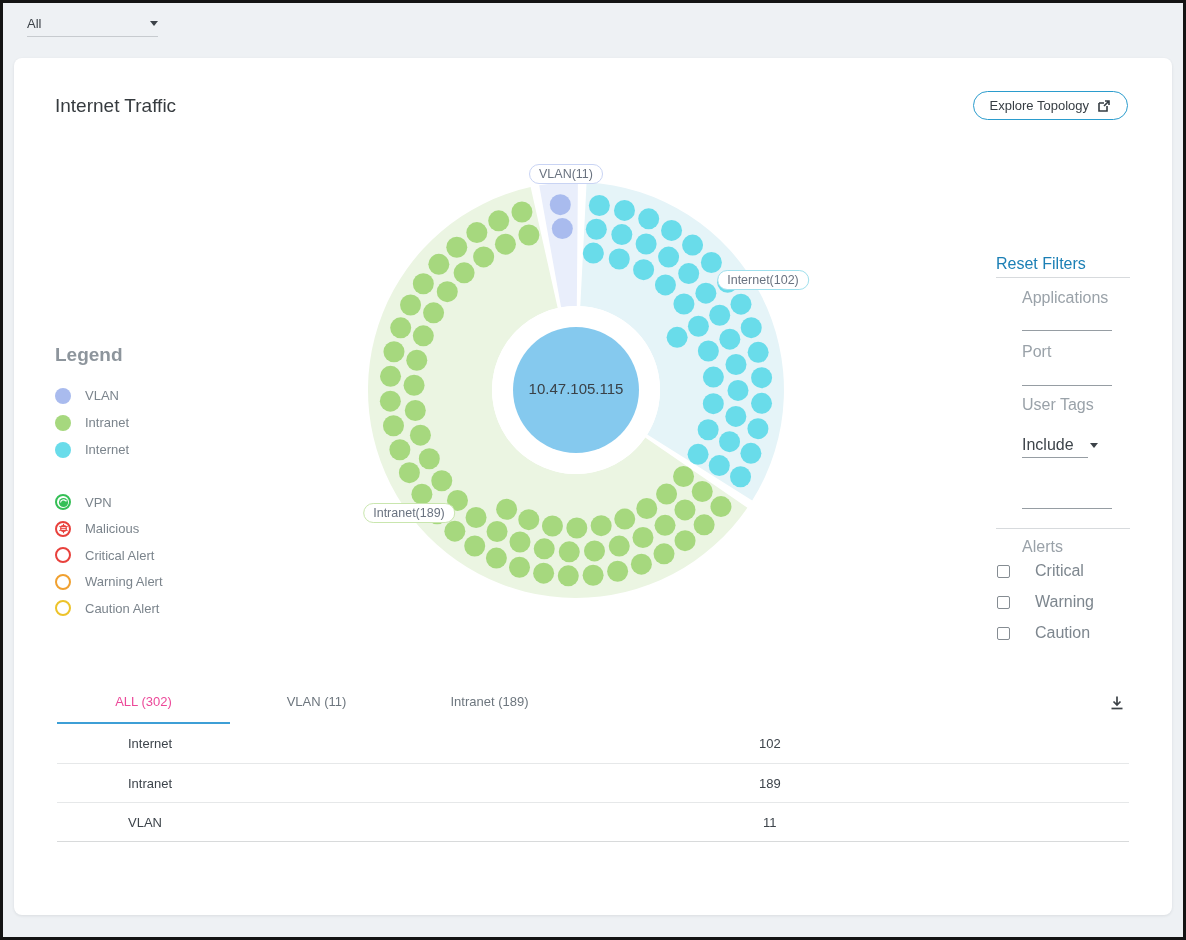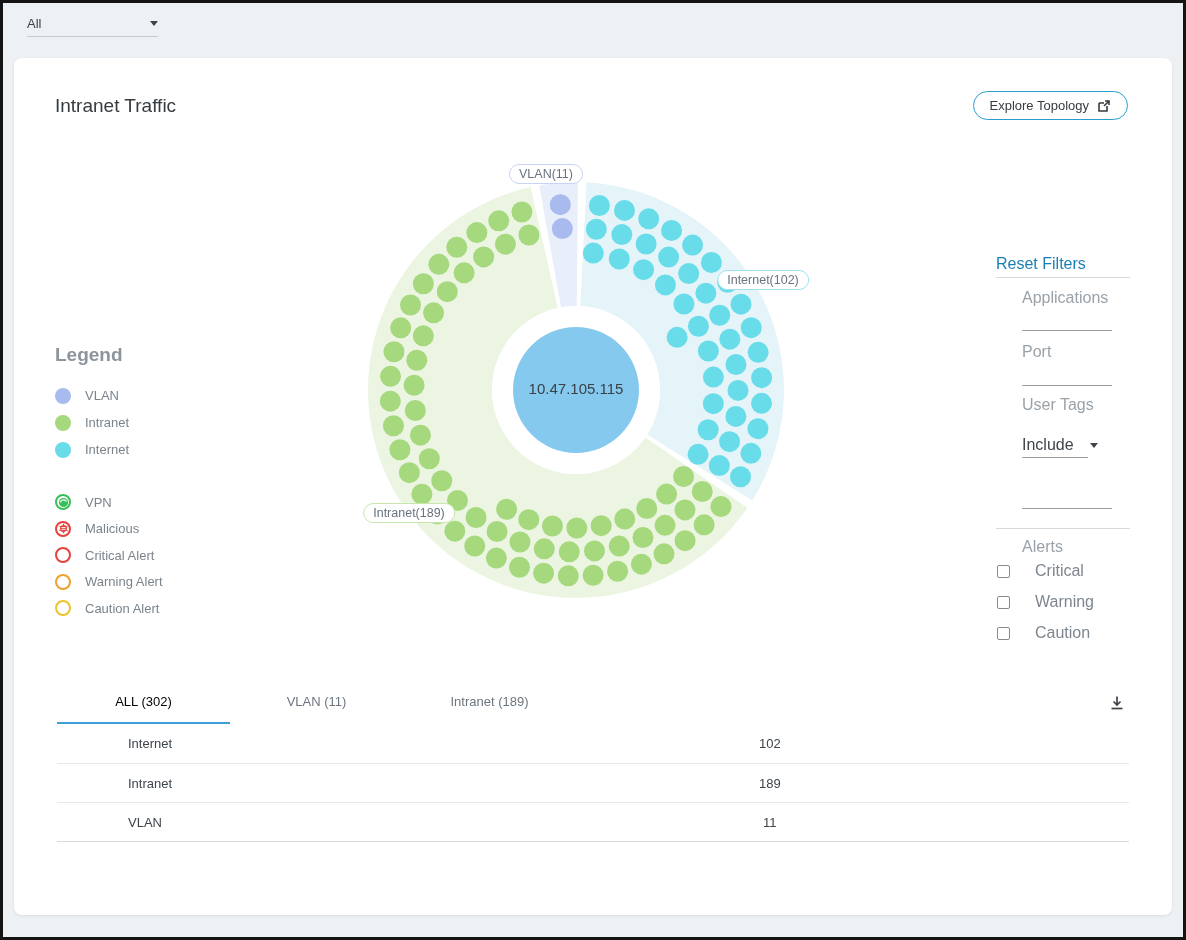--- a/index.html
+++ b/index.html
@@ -58,21 +58,21 @@
   .divider { height:1px; background:#d7dadd; width:134px; }
   .flabel { color:#9aa2a9; }
   .input-line { height:1px; background:#969da3; width:90px; cursor:text; }
   .include-row { display:flex; align-items:center; gap:16px; color:#3d444a; cursor:pointer; }
   .cb-row { display:flex; align-items:center; gap:25px; color:#7d868e; }
   .cb { width:13px; height:13px; border:1.5px solid #858c92; border-radius:2px; background:#fff; cursor:pointer; }
 
   
   .tabs { position:absolute; left:43px; top:632px; height:28px; display:flex; }
   .tab { width:173px; text-align:center; font-size:13px; color:#6d767e; cursor:pointer; position:relative; padding-top:4px; }
-  .tab.active { color:#000000; }
+  .tab.active { color:#ec4899; }
   .tab.active::after { content:""; position:absolute; left:0; right:0; bottom:-6px; height:2px; background:#3d9fd6; }
   .dl-btn { position:absolute; right:44px; top:634px; width:22px; height:22px; cursor:pointer; display:flex; align-items:center; justify-content:center; }
 
   
   .dtable { position:absolute; left:43px; top:666px; width:1072px; font-size:13px; }
   .thead { display:flex; align-items:center; height:38px; background:#f6f7f8; color:#40474e; }
   .trow  { display:flex; align-items:center; height:39px; border-top:1px solid #e6e8e9; color:#3d444b; background:#fff; cursor:pointer; }
   .trow:first-of-type { border-top:none; }
   .tbody-end { border-top:1px solid #d8dadb; }
   .col-loc { width:33%; padding-left:71px; }
@@ -83,21 +83,21 @@
 
 <div class="top-filter">
   <div class="val-row">
     <span class="val">All</span>
     <span class="caret"></span>
   </div>
   <div class="rule"></div>
 </div>
 
 <div class="card">
-  <div class="page-title">Intranet Traffic</div>
+  <div class="page-title">Internet Traffic</div>
 
   <button class="explore-btn">
     <span>Explore Topology</span>
     <span style="display:flex;">
       <svg width="14" height="14" viewBox="0 0 14 14">
           <path d="M2 4 h5 M2 4 v8 h8 v-5" fill="none" stroke="#363d43" stroke-width="1.6"></path>
           <path d="M8 2 h4 v4 M12 2 L7 7" fill="none" stroke="#363d43" stroke-width="1.6"></path>
         </svg>
     </span>
   </button>
@@ -209,21 +209,21 @@
         <circle cx="328.7384815073871" cy="359.1067791417402" r="10.5" fill="#a6d87e"></circle>
         <circle cx="305.1714882577146" cy="365.68491507493286" r="10.5" fill="#a6d87e"></circle>
         <circle cx="280.8131937152604" cy="367.9976040226114" r="10.5" fill="#a6d87e"></circle>
         <circle cx="256.42933527957996" cy="365.9721433406032" r="10.5" fill="#a6d87e"></circle>
         <circle cx="232.78645398732579" cy="359.67220624678635" r="10.5" fill="#a6d87e"></circle>
         <circle cx="210.62779721187945" cy="349.2958401635358" r="10.5" fill="#a6d87e"></circle>
         <circle cx="280" cy="230" r="84" fill="#ffffff"></circle>
         <circle cx="280" cy="230" r="63" fill="#85c9ee"></circle>
       </svg>
     <div class="center-ip">10.47.105.115</div>
-    <div class="seg-pill pill-vlan" style="border-color: rgb(201, 212, 244);">VLAN(11)</div>
+    <div class="seg-pill pill-vlan" style="border-color: rgb(201, 212, 244); margin-left: 20px;">VLAN(11)</div>
     <div class="seg-pill pill-internet" style="border-color: rgb(159, 224, 237);">Internet(102)</div>
     <div class="seg-pill pill-intranet" style="border-color: rgb(201, 230, 174);">Intranet(189)</div>
   </div>
 
   <div class="legend">
     <div class="legend-title">Legend</div>
     <div>
         <div class="leg-item">
           <span class="leg-dot" style="background: rgb(169, 187, 238);"></span>
           <span>VLAN</span>

